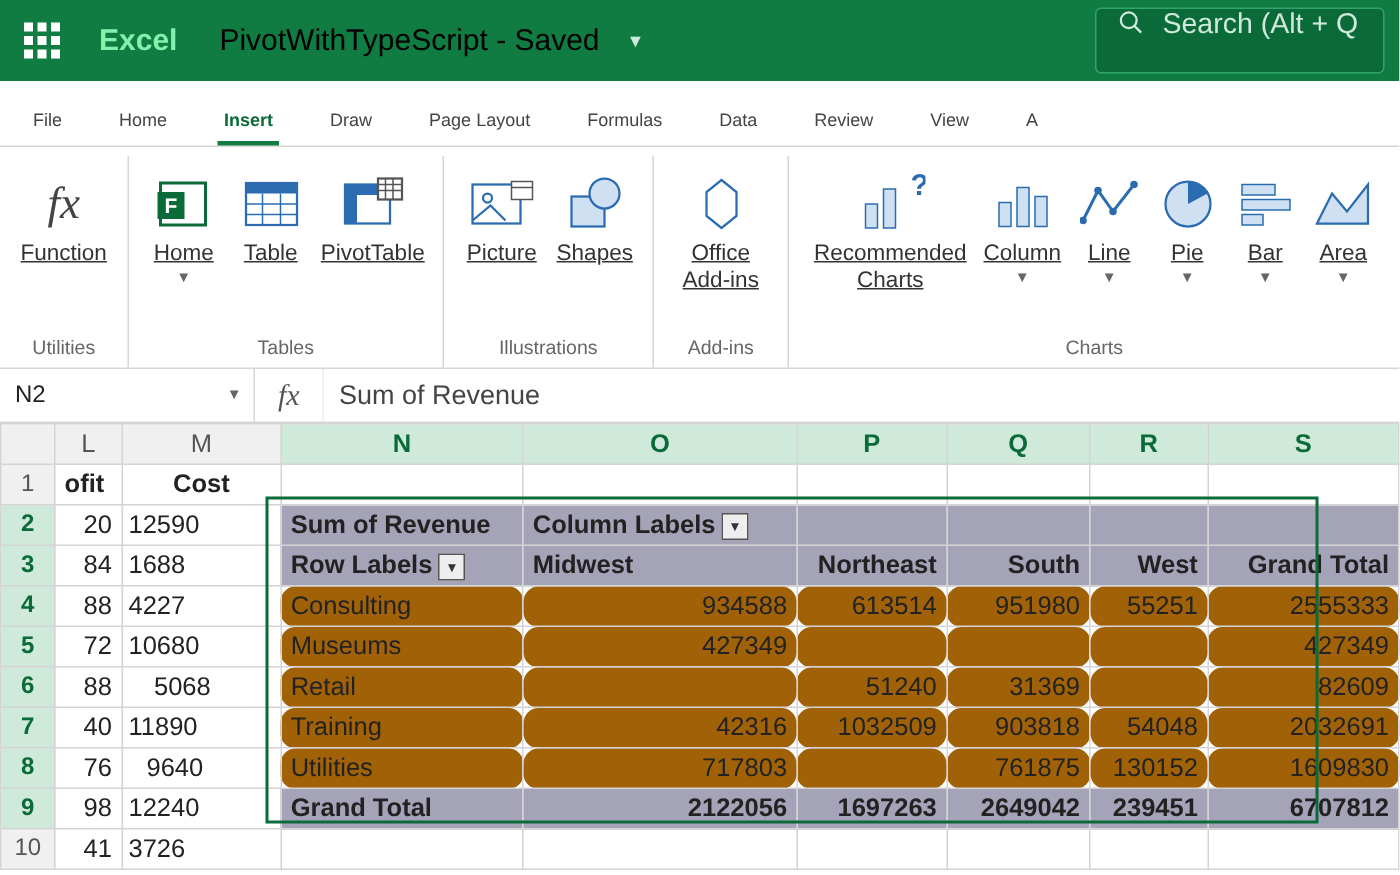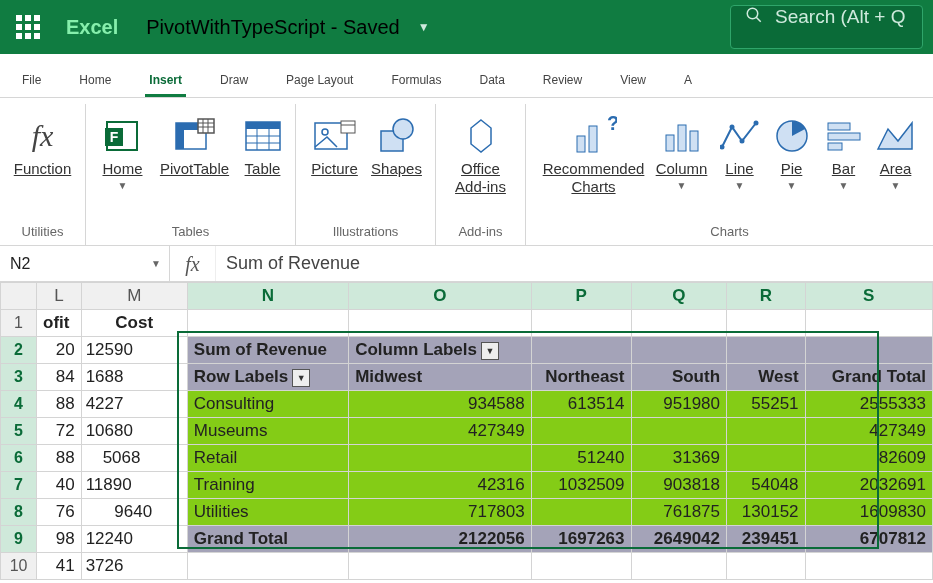--- a/index.html
+++ b/index.html
@@ -46,21 +46,21 @@
   .grid .colhdr th { background:#f0f0f0; color:#555; text-align:center; font-weight:400; }
   .grid .colhdr th.sel { background:#cfe9da; color:#0a6b38; font-weight:600; }
   .grid th.rowhdr { background:#f0f0f0; color:#555; text-align:center; font-weight:400; width:34px; font-size:16px; }
   .grid th.rowhdr.sel { background:#cfe9da; color:#0a6b38; font-weight:600; }
   .selectall { background:#f0f0f0; }
 
   .grid td { padding:0 6px; }
   .num { text-align:right; }
   .txt { text-align:left; }
   .bold { font-weight:700; }
-  .pivotcell { background:#84cc16; }
+  .pivotcell { background:#a16207;border-radius:10px; }
   .pivothdr { background:#a4a3b8; font-weight:700; }
   .pivgt { background:#a4a3b8; font-weight:700; }
 
   .selbox { position:absolute; border:2px solid #0a6b38; pointer-events:none; }
   .ddbtn { display:inline-flex; width:18px; height:18px; border:1px solid #555; background:#eee; align-items:center; justify-content:center; font-size:9px; color:#333; vertical-align:middle; margin-left:4px; cursor:pointer; }
 
   
   .cL { width:42px; }
   .cM { width:100px; }
   .cN { width:152px; }
@@ -134,47 +134,47 @@
         <div class="ico">
           <svg width="40" height="40" viewBox="0 0 40 40">
               <rect x="4" y="6" width="30" height="28" fill="none" stroke="#0a6b38" stroke-width="2"></rect>
               <rect x="2" y="12" width="18" height="18" fill="#0a6b38"></rect>
               <text x="11" y="26" text-anchor="middle" fill="#fff" font-size="14" font-weight="700">F</text>
             </svg>
         </div>
         <div class="lbl">Home</div>
         <div class="dd">▼</div>
       </div>
+      <div class="rbtn" style="min-width:52px">
+        <div class="ico">
+          <svg width="38" height="36" viewBox="0 0 38 36">
+              <rect x="2" y="4" width="34" height="28" fill="#fff" stroke="#2b6cb0" stroke-width="1.5"></rect>
+              <rect x="2" y="4" width="34" height="7" fill="#2b6cb0"></rect>
+              <line x1="2" y1="18" x2="36" y2="18" stroke="#2b6cb0"></line>
+              <line x1="2" y1="25" x2="36" y2="25" stroke="#2b6cb0"></line>
+              <line x1="13" y1="11" x2="13" y2="32" stroke="#2b6cb0"></line>
+              <line x1="25" y1="11" x2="25" y2="32" stroke="#2b6cb0"></line>
+            </svg>
+        </div>
+        <div class="lbl">Table</div>
+      </div>
       <div class="rbtn" style="min-width:80px">
         <div class="ico">
           <svg width="42" height="38" viewBox="0 0 42 38">
               <rect x="2" y="6" width="30" height="26" fill="#fff" stroke="#2b6cb0" stroke-width="1.5"></rect>
               <rect x="2" y="6" width="8" height="26" fill="#2b6cb0"></rect>
               <rect x="2" y="6" width="30" height="7" fill="#2b6cb0"></rect>
               <rect x="24" y="2" width="16" height="14" fill="#fff" stroke="#555" stroke-width="1.5"></rect>
               <line x1="24" y1="6" x2="40" y2="6" stroke="#555"></line>
               <line x1="24" y1="10" x2="40" y2="10" stroke="#555"></line>
               <line x1="29" y1="2" x2="29" y2="16" stroke="#555"></line>
               <line x1="34" y1="2" x2="34" y2="16" stroke="#555"></line>
             </svg>
         </div>
         <div class="lbl">PivotTable</div>
-      </div>
-      <div class="rbtn" style="min-width:52px">
-        <div class="ico">
-          <svg width="38" height="36" viewBox="0 0 38 36">
-              <rect x="2" y="4" width="34" height="28" fill="#fff" stroke="#2b6cb0" stroke-width="1.5"></rect>
-              <rect x="2" y="4" width="34" height="7" fill="#2b6cb0"></rect>
-              <line x1="2" y1="18" x2="36" y2="18" stroke="#2b6cb0"></line>
-              <line x1="2" y1="25" x2="36" y2="25" stroke="#2b6cb0"></line>
-              <line x1="13" y1="11" x2="13" y2="32" stroke="#2b6cb0"></line>
-              <line x1="25" y1="11" x2="25" y2="32" stroke="#2b6cb0"></line>
-            </svg>
-        </div>
-        <div class="lbl">Table</div>
       </div>
     </div>
     <div class="glabel">Tables</div>
   </div>
 
   <div class="rgrp" style="width:140px">
     <div class="tools">
       <div class="rbtn">
         <div class="ico">
           <svg width="44" height="38" viewBox="0 0 44 38">
@@ -385,21 +385,21 @@
       <td class="pivotcell txt">Training</td>
       <td class="pivotcell num">42316</td>
       <td class="pivotcell num">1032509</td>
       <td class="pivotcell num">903818</td>
       <td class="pivotcell num">54048</td>
       <td class="pivotcell num">2032691</td>
     </tr>
     <tr>
       <th class="rowhdr sel">8</th>
       <td class="num">76</td>
-      <td class="num" style="text-align:center;padding-left:4px">9640</td>
+      <td class="num" style="text-align:left;padding-left:16px">9640</td>
       <td class="pivotcell txt">Utilities</td>
       <td class="pivotcell num">717803</td>
       <td class="pivotcell num"></td>
       <td class="pivotcell num">761875</td>
       <td class="pivotcell num">130152</td>
       <td class="pivotcell num">1609830</td>
     </tr>
 
     <tr>
       <th class="rowhdr sel">9</th>

